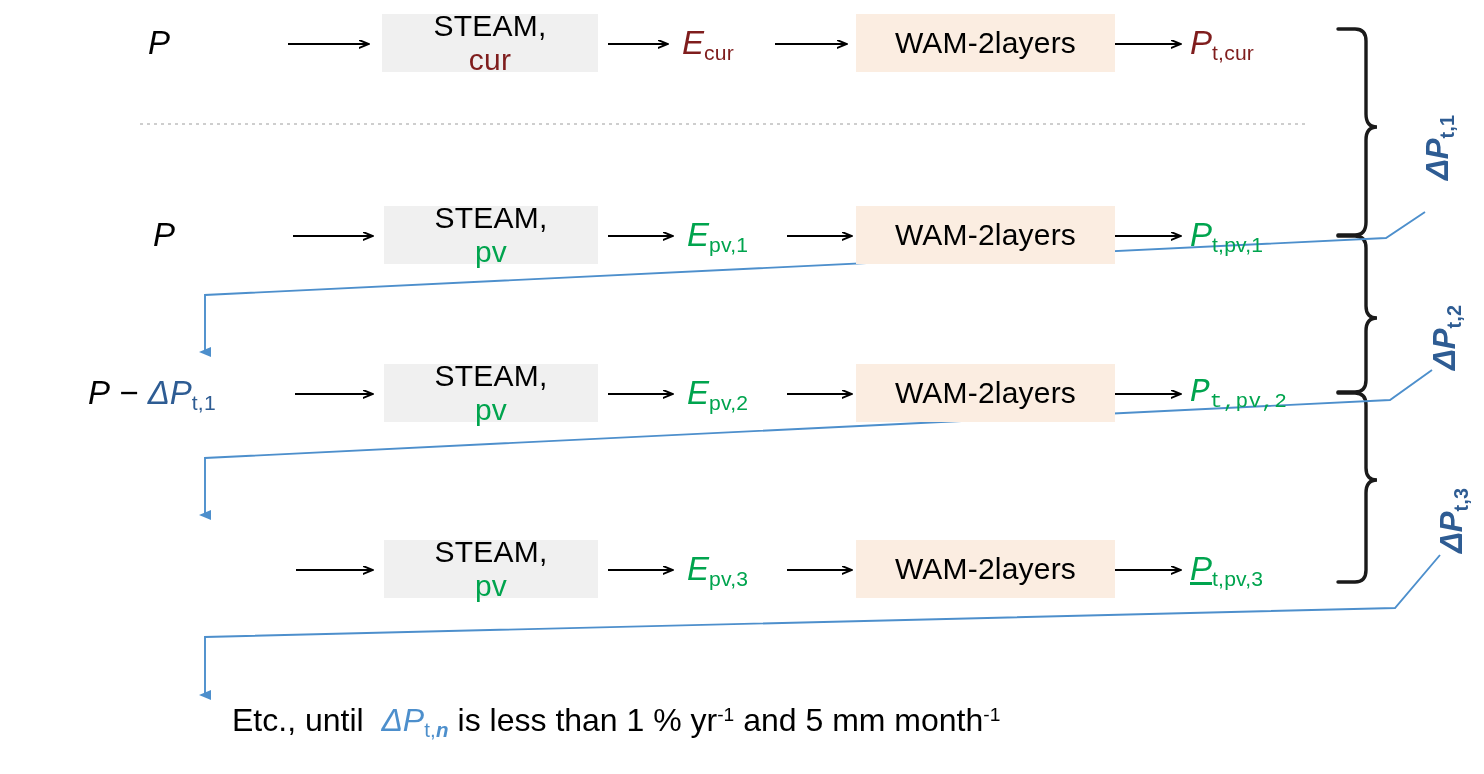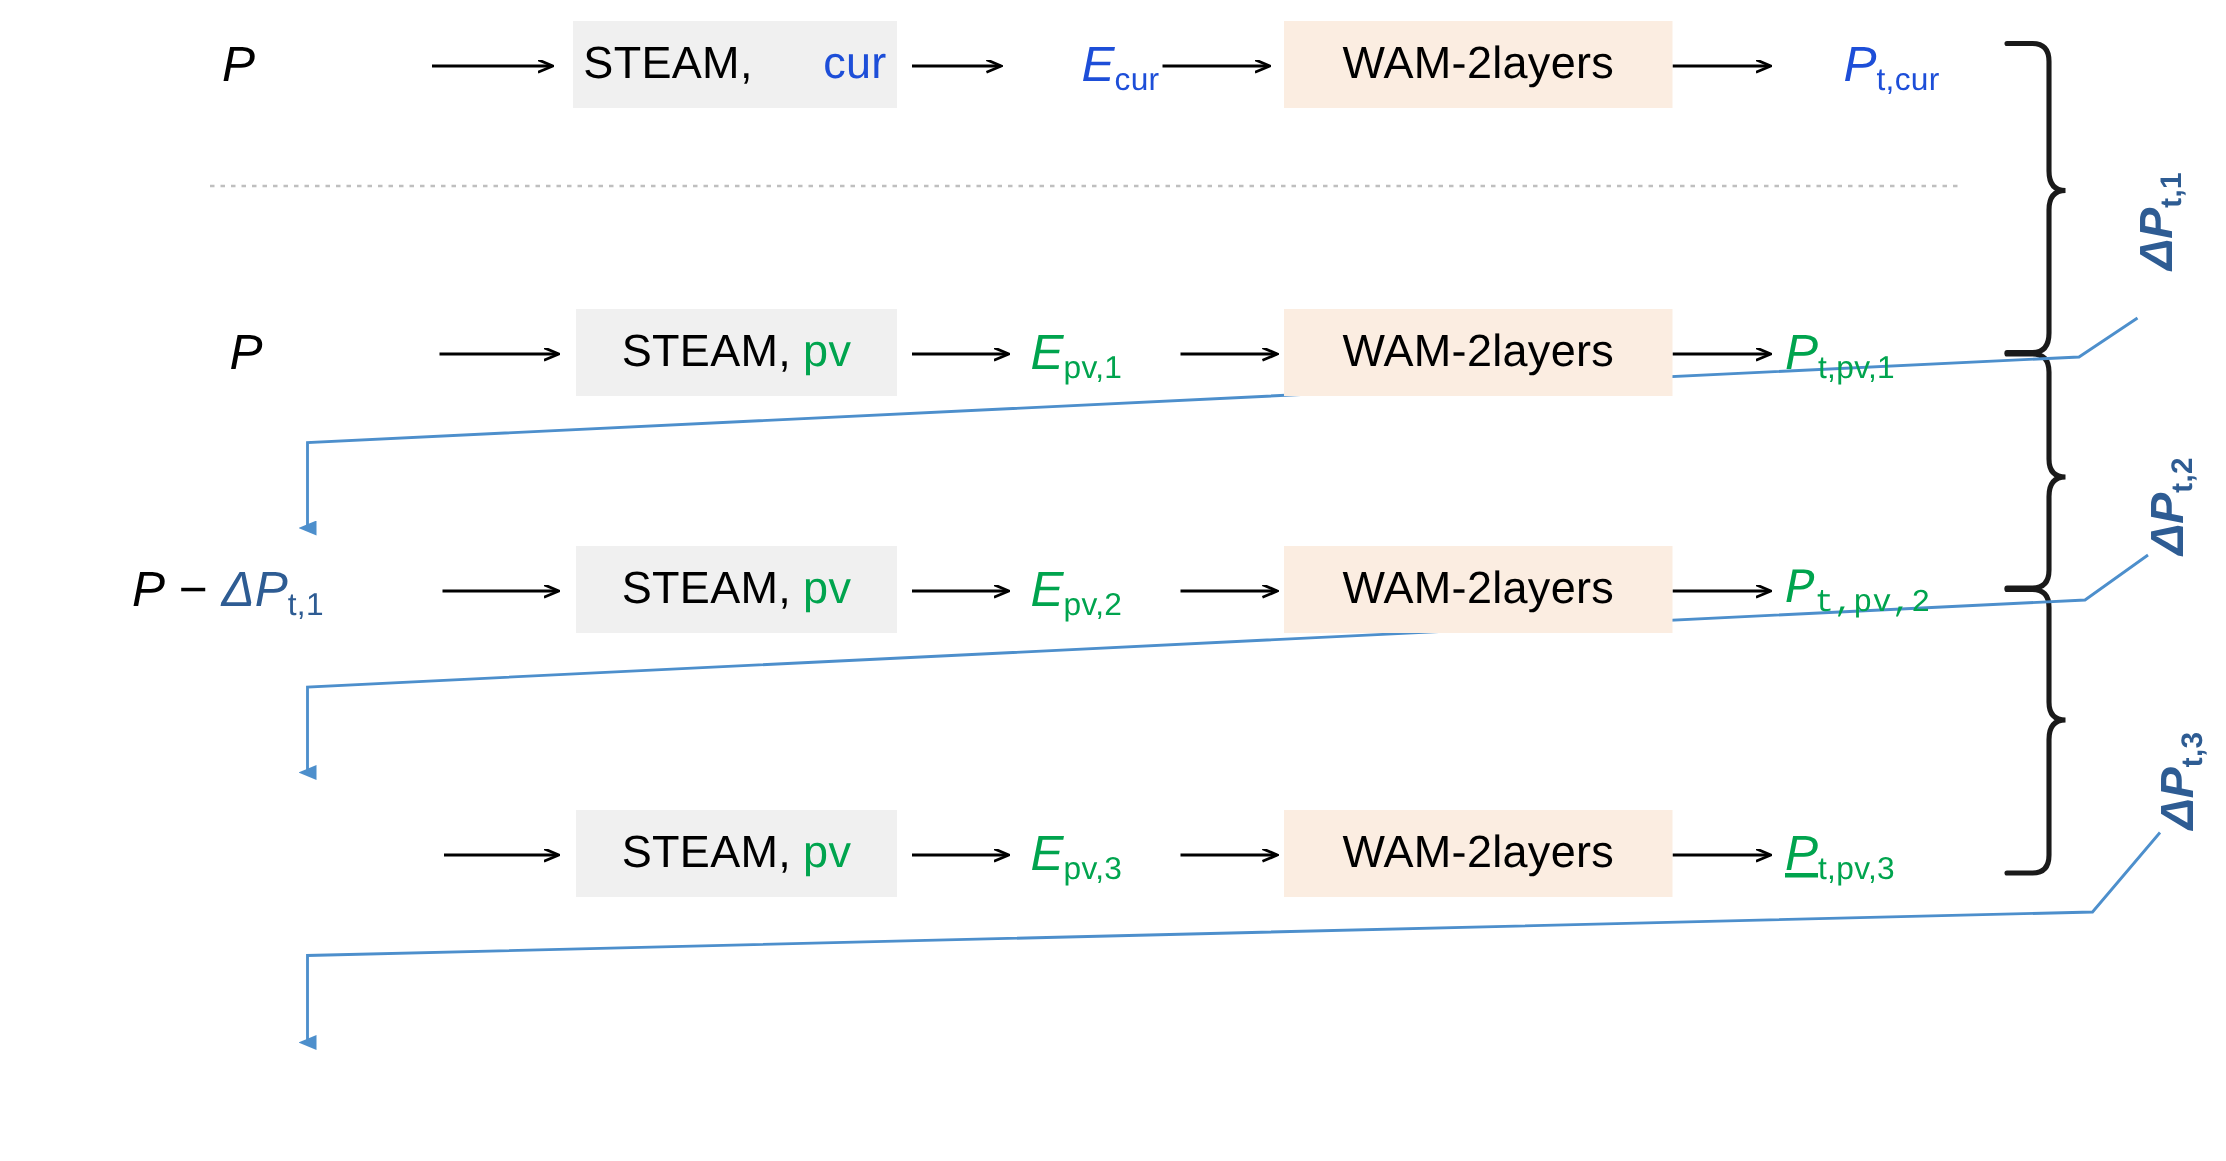--- a/index.html
+++ b/index.html
@@ -51,31 +51,31 @@
   }
   .proc-box {
     position: absolute;
     display: flex;
     align-items: center;
     justify-content: center;
     font-size: 30px;
     color: #000000;
     letter-spacing: 0.2px;
   }
-  .box-steam { background: #F0F0F0; }
+  .box-steam { background: #F0F0F0; flex-direction: column; }
   .box-wam   { background: #FBEDE1; }
 
   .p-in {
     font-size: 33px;
     color: #000000;
   }
   .e-out { font-size: 33px; }
   .pt-out { font-size: 33px; }
 
-  .c-purple { color: #1d4ed8; margin-left: 39px; }
+  .c-purple { color: #7f1d1d; }
   .c-green  { color: #00A44E; }
   .c-dblue  { color: #2E5C93; }
   .c-lblue  { color: #4D8FCC; }
   .c-black  { color: #000000; }
 
   .brace-label {
     position: absolute;
     font-size: 31px;
     color: #2E5C93;
     transform-origin: 0 0;
@@ -231,14 +231,17 @@
   </div>
 
   <div class="brace-label" style="left:1427px; top:370px; transform: rotate(-90deg);">
     <span class="var" style="font-weight:700">ΔP</span><span class="sub" style="font-weight:700">t,2</span>
   </div>
 
   <div class="brace-label" style="left:1434px; top:553px; transform: rotate(-90deg);">
     <span class="var" style="font-weight:700">ΔP</span><span class="sub" style="font-weight:700">t,3</span>
   </div>
 
+  <div class="bottom-note" style="left:232px; top:702px;">
+    <span>Etc., until</span><span>&nbsp;&nbsp;</span><span class="var c-lblue">ΔP</span><span class="sub c-lblue">t,</span><span class="sub c-lblue" style="font-style:italic;font-weight:700">n</span><span>&nbsp;</span><span>is less than 1 % yr</span><span class="sup">-1</span><span>&nbsp;</span><span>and 5 mm month</span><span class="sup">-1</span>
+  </div>
 
 </div>
 
 </body></html>

